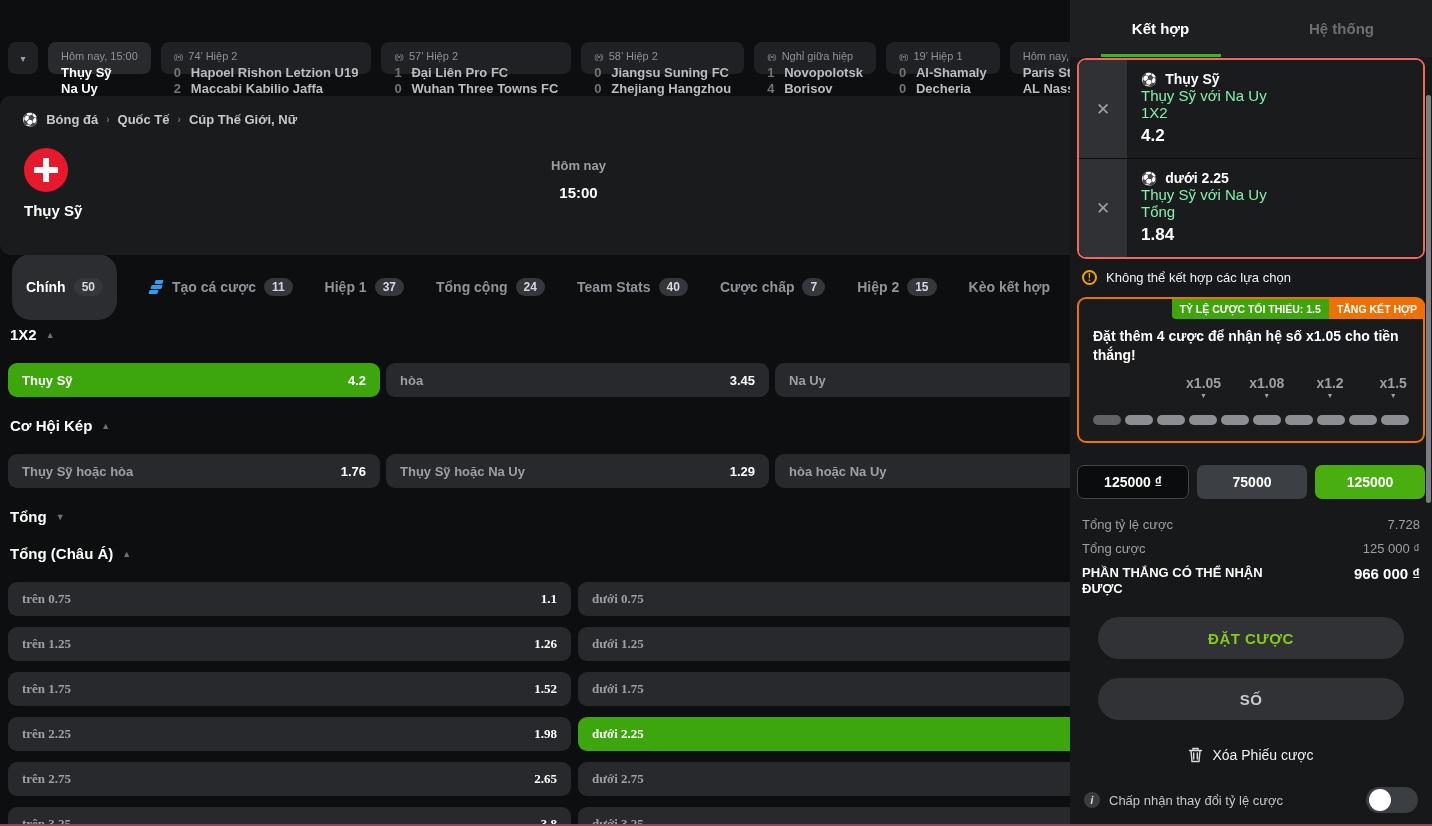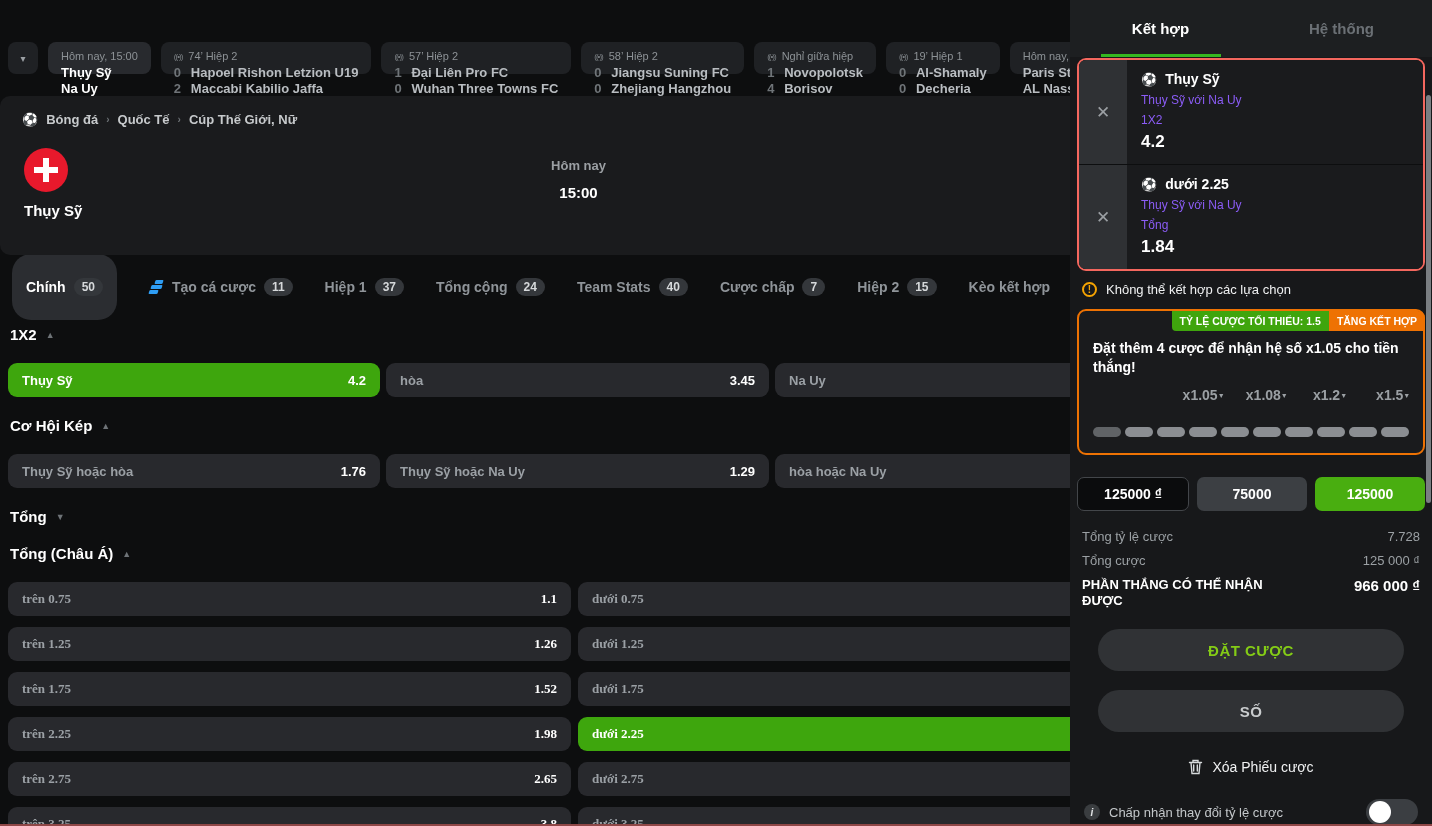--- a/index.html
+++ b/index.html
@@ -67,34 +67,34 @@
   .bs-tab.active { color:#ffffff; }
   .bs-tab.active .uline { position:absolute; bottom:0; left:50%; transform:translateX(-50%);
                           width:120px; height:3px; background:#35b820; }
   .selblock { margin:0 7px; border:2px solid #f4675e; border-radius:9px; overflow:hidden; background:#0d0e0f; }
   .selcard { display:flex; background:#1a1b1d; }
   .selcard + .selcard { margin-top:1px; }
   .selx { width:48px; background:#2f3134; display:flex; align-items:center; justify-content:center;
           color:#9b9fa3; font-size:17px; flex:none; }
   .selbody { padding:11px 12px 12px 14px; }
   .seltitle { font-size:14px; font-weight:bold; color:#ffffff; display:flex; gap:8px; align-items:center; }
-  .selsub, .selmkt { font-size:12px; color:#8b5cf6; margin-top:6px; }
+  .selsub, .selmkt { font-size:15px; color:#86efac; }
   .selodds { font-size:17px; font-weight:bold; color:#ffffff; margin-top:5px; }
   .warnrow { margin:11px 0 0 12px; display:flex; align-items:center; gap:9px; font-size:13px; color:#f0f1f2; }
   .warnic { width:15px; height:15px; border:2px solid #f5a302; border-radius:50%; color:#f5a302;
             font-size:10px; font-weight:bold; display:flex; align-items:center; justify-content:center; flex:none; }
   .promo { margin:12px 7px 0 7px; border:2px solid #ee7203; border-radius:9px; background:#1a1b1d;
            position:relative; padding:26px 14px 16px 14px; }
   .pbadges { position:absolute; top:0; right:-2px; display:flex; }
   .pbadge { font-size:10.5px; font-weight:bold; color:#ffffff; padding:4px 8px; }
   .pbadge.green { background:#3fa50d; border-radius:0 0 0 4px; }
   .pbadge.orange { background:#ee7203; border-radius:0 7px 0 0; }
   .ptext { font-size:14px; font-weight:bold; color:#ffffff; line-height:19px; margin-top:2px; }
   .mults { position:relative; height:40px; margin-top:10px; }
-  .mult { position:absolute; transform:translateX(-50%); display:flex; flex-direction:row; align-items:center;text-align:right; }
+  .mult { position:absolute; transform:translateX(-50%); display:flex; flex-direction:column; align-items:center;text-align:right; }
   .mult .ml { font-size:14px; font-weight:bold; color:#9ba0a4; }
   .mult .mc { font-size:7px; color:#9ba0a4; margin-top:1px; }
   .segbar { display:flex; gap:4px; }
   .seg { flex:1; height:10px; border-radius:5px; background:#8b8e92; }
   .seg.first { background:#606366; }
   .stakes { margin:22px 7px 0 7px; display:flex; gap:8px; }
   .stake { flex:1; height:34px; border-radius:7px; display:flex; align-items:center; justify-content:center;
            font-size:14px; font-weight:bold; color:#ffffff; background:#3c3f43; }
   .stake.input { background:#0b0c0d; border:1px solid #43464a; }
   .stake.green { background:#49ae10; }

